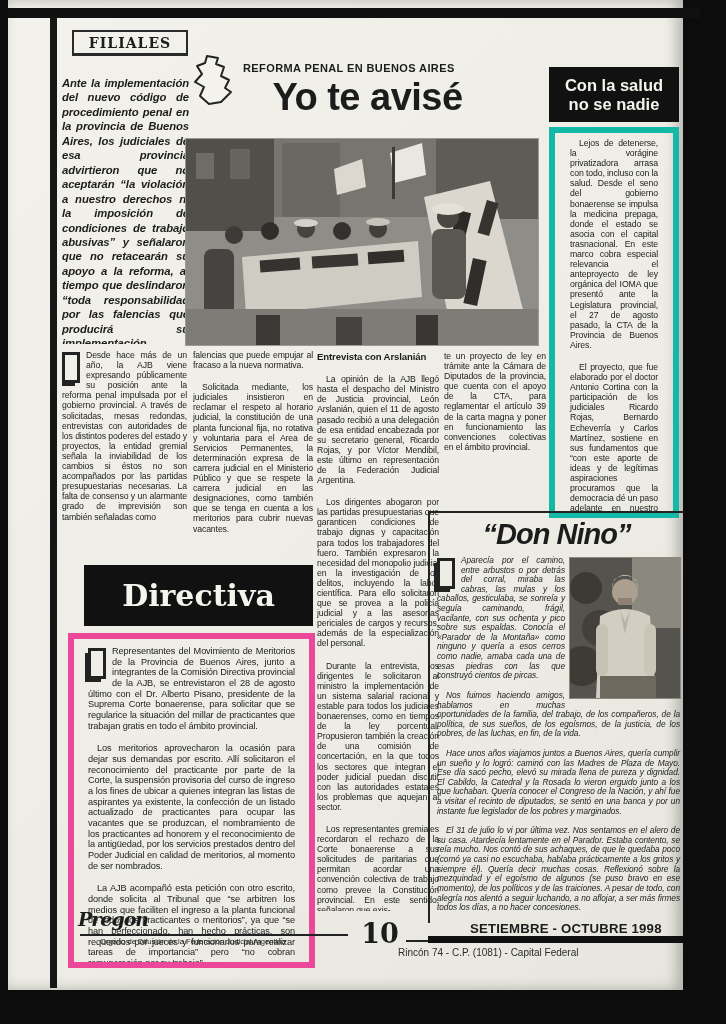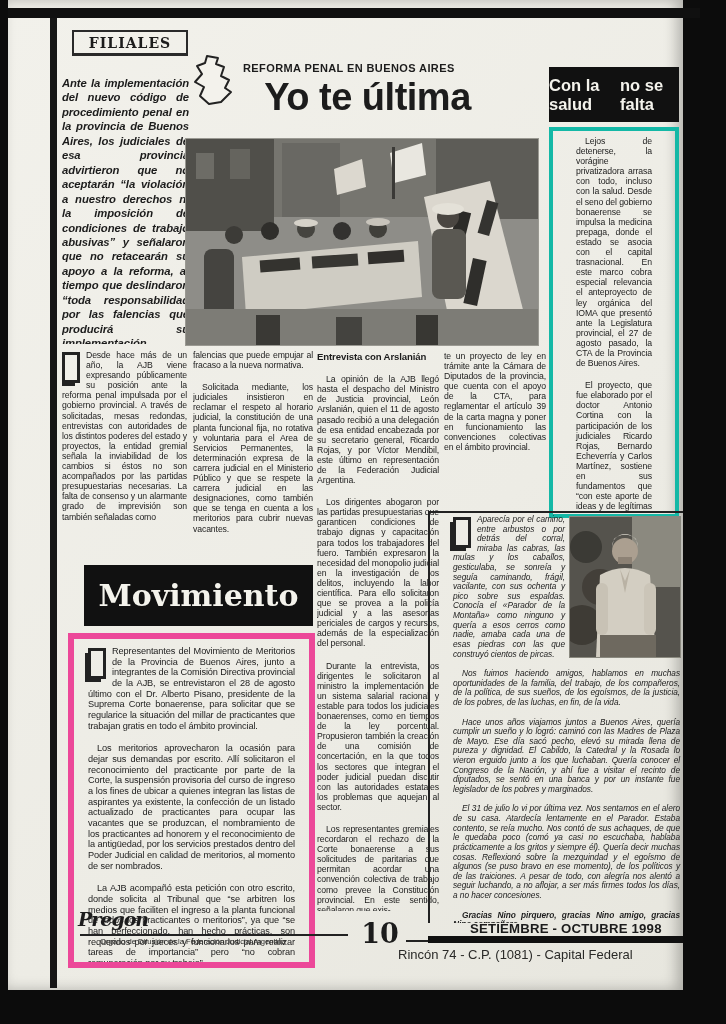--- a/index.html
+++ b/index.html
@@ -32,61 +32,61 @@
   .kicker{left:243px;top:62px;font-weight:bold;font-size:11px;letter-spacing:.4px;}
   .headline{left:200px;top:76px;width:335px;text-align:center;font-weight:bold;
             font-size:38px;letter-spacing:-.5px;}
   .map-icon{left:191px;top:54px;width:46px;height:52px;}
 
   .photo-frame{background:#8e8d88;overflow:hidden;box-shadow:0 0 0 1px #9a9992;}
   .photo1{left:186px;top:139px;width:352px;height:206px;}
 
   
   .salud-head{left:549px;top:67px;width:130px;height:55px;background:#111;color:#f4f3ec;
-              display:flex;flex-direction:row;align-items:center;justify-content:center;
+              display:flex;flex-direction:column;align-items:center;justify-content:center;
               font-weight:bold;font-size:16.5px;line-height:1.15;}
-  .salud-body{left:549px;top:127px;width:130px;height:391px;border:4px solid #14b8a6;
-              padding:5px 23px;box-sizing:border-box;}
+  .salud-body{left:549px;top:127px;width:130px;height:391px;border:6px solid #14b8a6;
+              padding:5px 15px;box-sizing:border-box;}
 
   
   .ent-col1{left:317px;top:351px;width:122px;height:560px;}
   .ent-col2{left:444px;top:351px;width:102px;height:152px;}
   .ent-heading{font-weight:bold;font-size:9.6px;margin:0 0 2px 0;text-indent:0 !important;}
 
   
   .merit-head{left:84px;top:565px;width:229px;height:61px;background:#111;color:#f4f3ec;
               display:flex;align-items:center;justify-content:center;
               font-family:"DejaVu Serif",serif;font-weight:bold;font-size:30px;}
   .merit-body{left:68px;top:633px;width:247px;height:335px;border:6px solid #ec4899;
               padding:7px 14px;box-sizing:border-box;font-size:9.2px;}
 
   
   .donnino{left:428px;top:511px;width:255px;height:412px;border-top:2px solid #222;
            border-left:2px solid #222;box-sizing:border-box;overflow:hidden;}
   .dn-title{margin:5px 0 3px 0;text-align:center;font-style:italic;font-weight:900;
             font-size:29px;letter-spacing:-1px;}
-  .dn-body{padding:2px 3px 0 23px;font-style:italic;font-size:8.3px;line-height:1.16;
+  .dn-body{padding:2px 3px 0 7px;font-style:italic;font-size:8.3px;line-height:1.16;
            text-align:justify;letter-spacing:-.05px;}
   .dn-body p{margin:0;}
   .dn-body p + p{text-indent:9px;margin-top:10px;}
   .dn-photo{float:right;width:110px;height:140px;margin:2px 0 4px 5px;
             background:#4a4944;box-shadow:0 0 0 1px #8a897f;}
   .dn-bold{font-weight:bold;}
 
   
   .logo{left:78px;top:908px;font-family:"DejaVu Serif",serif;font-style:italic;
         font-weight:900;font-size:19px;letter-spacing:-1px;}
   .frule{left:80px;top:934px;width:268px;height:2px;background:#222;}
   .tagline{left:100px;top:937px;width:290px;text-align:left;font-size:7.6px;color:#2a2a28;}
   .pageno{left:356px;top:918px;width:48px;text-align:center;
           font-family:"DejaVu Serif",serif;font-weight:bold;font-size:27px;}
   .dashR{left:406px;top:940px;width:24px;height:2px;background:#222;}
   .date{left:470px;top:921px;font-weight:bold;font-size:13.2px;letter-spacing:.2px;}
   .datebar{left:428px;top:936px;width:255px;height:7px;background:#101010;}
-  .address{left:398px;top:947px;font-size:13px;color:#2a2a28;}
+  .address{left:398px;top:947px;font-size:10px;color:#2a2a28;}
 </style>
 </head>
 <body>
 
 <div class="sheet"></div>
 <div class="topbar"></div>
 <div class="spine"></div>
 
 <div class="abs filiales-box">
   <span>FILIALES</span>
@@ -97,21 +97,21 @@
 </div>
 <div class="abs smalltext fil-col2">
   <p>falencias que puede empujar al fracaso a la nueva normativa.</p>
   <p>Solicitada mediante, los judiciales insistieron en reclamar el respeto al horario judicial, la constitución de una planta funcional fija, no rotativa y voluntaria para el Area de Servicios Permanentes, la determinación expresa de la carrera judicial en el Ministerio Público y que se respete la carrera judicial en las designaciones, como también que se tenga en cuenta a los meritorios para cubrir nuevas vacantes.</p>
 </div>
 
 <svg class="abs map-icon" viewBox="0 0 46 52">
   <polygon points="16,2 27,4 25,10 33,13 30,22 38,26 34,34 40,38 30,48 18,50 9,42 13,33 4,28 11,20 6,12 14,9" fill="#f3f2ec" stroke="#222" stroke-width="2" stroke-linejoin="round"></polygon>
 </svg>
 <div class="abs kicker">REFORMA PENAL EN BUENOS AIRES</div>
-<div class="abs headline">Yo te última</div>
+<div class="abs headline">Yo te avisé</div>
 
 <div class="abs photo-frame photo1">
   <svg viewBox="0 0 352 206" width="352" height="206">
     <rect width="352" height="206" fill="#8e8d88"></rect>
     <rect width="352" height="78" fill="#76756f"></rect>
     <rect x="0" y="0" width="88" height="92" fill="#504f4a"></rect>
     <rect x="10" y="14" width="18" height="26" fill="#6d6c66"></rect>
     <rect x="44" y="10" width="20" height="30" fill="#65645e"></rect>
     <rect x="96" y="4" width="58" height="74" fill="#696863"></rect>
     <rect x="250" y="0" width="102" height="80" fill="#5d5c57"></rect>
@@ -139,48 +139,49 @@
     <rect x="18" y="110" width="30" height="70" rx="8" fill="#454440"></rect>
     <rect x="0" y="170" width="352" height="36" fill="#7d7c76"></rect>
     <rect x="70" y="176" width="24" height="30" fill="#3a3935"></rect>
     <rect x="150" y="178" width="26" height="28" fill="#44433f"></rect>
     <rect x="230" y="176" width="22" height="30" fill="#383733"></rect>
   </svg>
 </div>
 
 <div class="abs salud-head">
   <span>Con la salud</span>
-  <span>no se falta</span>
+  <span>no se nadie</span>
 </div>
 <div class="abs smalltext salud-body">
   <p style="text-indent:9px;">Lejos de detenerse, la vorágine privatizadora arrasa con todo, incluso con la salud. Desde el seno del gobierno bonaerense se impulsa la medicina prepaga, donde el estado se asocia con el capital trasnacional. En este marco cobra especial relevancia el anteproyecto de ley orgánica del IOMA que presentó ante la Legislatura provincial, el 27 de agosto pasado, la CTA de la Provincia de Buenos Aires.</p>
   <p>El proyecto, que fue elaborado por el doctor Antonio Cortina con la participación de los judiciales Ricardo Rojas, Bernardo Echeverría y Carlos Martínez, sostiene en sus fundamentos que “con este aporte de ideas y de legítimas aspiraciones procuramos que la democracia dé un paso adelante en nuestro Instituto y una señal clara de que los trabajadores no aceptamos ser convidados de piedra en el que no pueden tener otro destino que la seguridad social integral que nos corresponde”.</p>
 </div>
 
 <div class="abs smalltext ent-col1">
   <p class="ent-heading">Entrevista con Arslanián</p>
   <p style="text-indent:9px;">La opinión de la AJB llegó hasta el despacho del Ministro de Justicia provincial, León Arslanián, quien el 11 de agosto pasado recibió a una delegación de esa entidad encabezada por su secretario general, Ricardo Rojas, y por Víctor Mendibil, este último en representación de la Federación Judicial Argentina.</p>
   <p>Los dirigentes abogaron por las partidas presupuestarias que garanticen condiciones de trabajo dignas y capacitación para todos los trabajadores del fuero. También expresaron la necesidad del monopolio judicial en la investigación de los delitos, incluyendo la labor científica. Para ello solicitaron que se provea a la policía judicial y a las asesorías periciales de cargos y recursos, además de la especialización del personal.</p>
   <p>Durante la entrevista, los dirigentes le solicitaron al ministro la implementación de un sistema salarial racional y estable para todos los judiciales bonaerenses, como en tiempos de la ley porcentual. Propusieron también la creación de una comisión de concertación, en la que todos los sectores que integran el poder judicial puedan discutir con las autoridades estatales los problemas que aquejan al sector.</p>
   <p>Los representantes gremiales recordaron el rechazo de la Corte bonaerense a sus solicitudes de paritarias que permitan acordar una convención colectiva de trabajo como prevee la Constitución provincial. En este sentido, señalaron que exis-</p>
 </div>
 <div class="abs smalltext ent-col2">
   <p>te un proyecto de ley en trámite ante la Cámara de Diputados de la provincia, que cuenta con el apoyo de la CTA, para reglamentar el artículo 39 de la carta magna y poner en funcionamiento las convenciones colectivas en el ámbito provincial.</p>
 </div>
 
 <div class="abs merit-head">
-  <span>Movimiento</span>
+  <span>Directiva</span>
 </div>
 <div class="abs smalltext merit-body">
   <p><span class="dcap"></span><span>Representantes del Movimiento de Meritorios de la Provincia de Buenos Aires, junto a integrantes de la Comisión Directiva provincial de la AJB, se entrevistaron el 28 de agosto último con el Dr. Alberto Pisano, presidente de la Suprema Corte bonaerense, para solicitar que se regularice la situación del millar de practicantes que trabajan gratis en todo el ámbito provincial.</span></p>
   <p>Los meritorios aprovecharon la ocasión para dejar sus demandas por escrito. Allí solicitaron el reconocimiento del practicante por parte de la Corte, la suspensión provisoria del curso de ingreso a los fines de ubicar a quienes integran las listas de aspirantes ya existente, la confección de un listado actualizado de practicantes para ocupar las vacantes que se produzcan, el nombramiento de los practicantes ad honorem y el reconocimiento de la antigüedad, por los servicios prestados dentro del Poder Judicial en calidad de meritorios, al momento de ser nombrados.</p>
   <p>La AJB acompañó esta petición con otro escrito, donde solicita al Tribunal que “se arbitren los medios que faciliten el ingreso a la planta funcional de todos los practicantes o meritorios”, ya que “se han perfeccionado, han hecho prácticas, son requeridos por jueces y funcionarios para realizar tareas de importancia” pero “no cobran remuneración por su trabajo”.</p>
 </div>
 
 <div class="abs donnino">
+  <div class="dn-title">“Don Nino”</div>
   <div class="dn-body">
     <div class="dn-photo">
       <svg viewBox="0 0 110 140" width="110" height="140">
         <rect width="110" height="140" fill="#55534d"></rect>
         <rect x="62" y="0" width="48" height="70" fill="#8b897f"></rect>
         <circle cx="16" cy="30" r="16" fill="#3b3a35"></circle>
         <circle cx="30" cy="70" r="18" fill="#433f39"></circle>
         <circle cx="12" cy="108" r="20" fill="#3e3b35"></circle>
         <circle cx="55" cy="34" r="13" fill="#ab9f90"></circle>
         <path d="M42 30 a13 13 0 0 1 26 0 l-2 -8 a13 9 0 0 0 -22 0 z" fill="#d9d5cb"></path>

